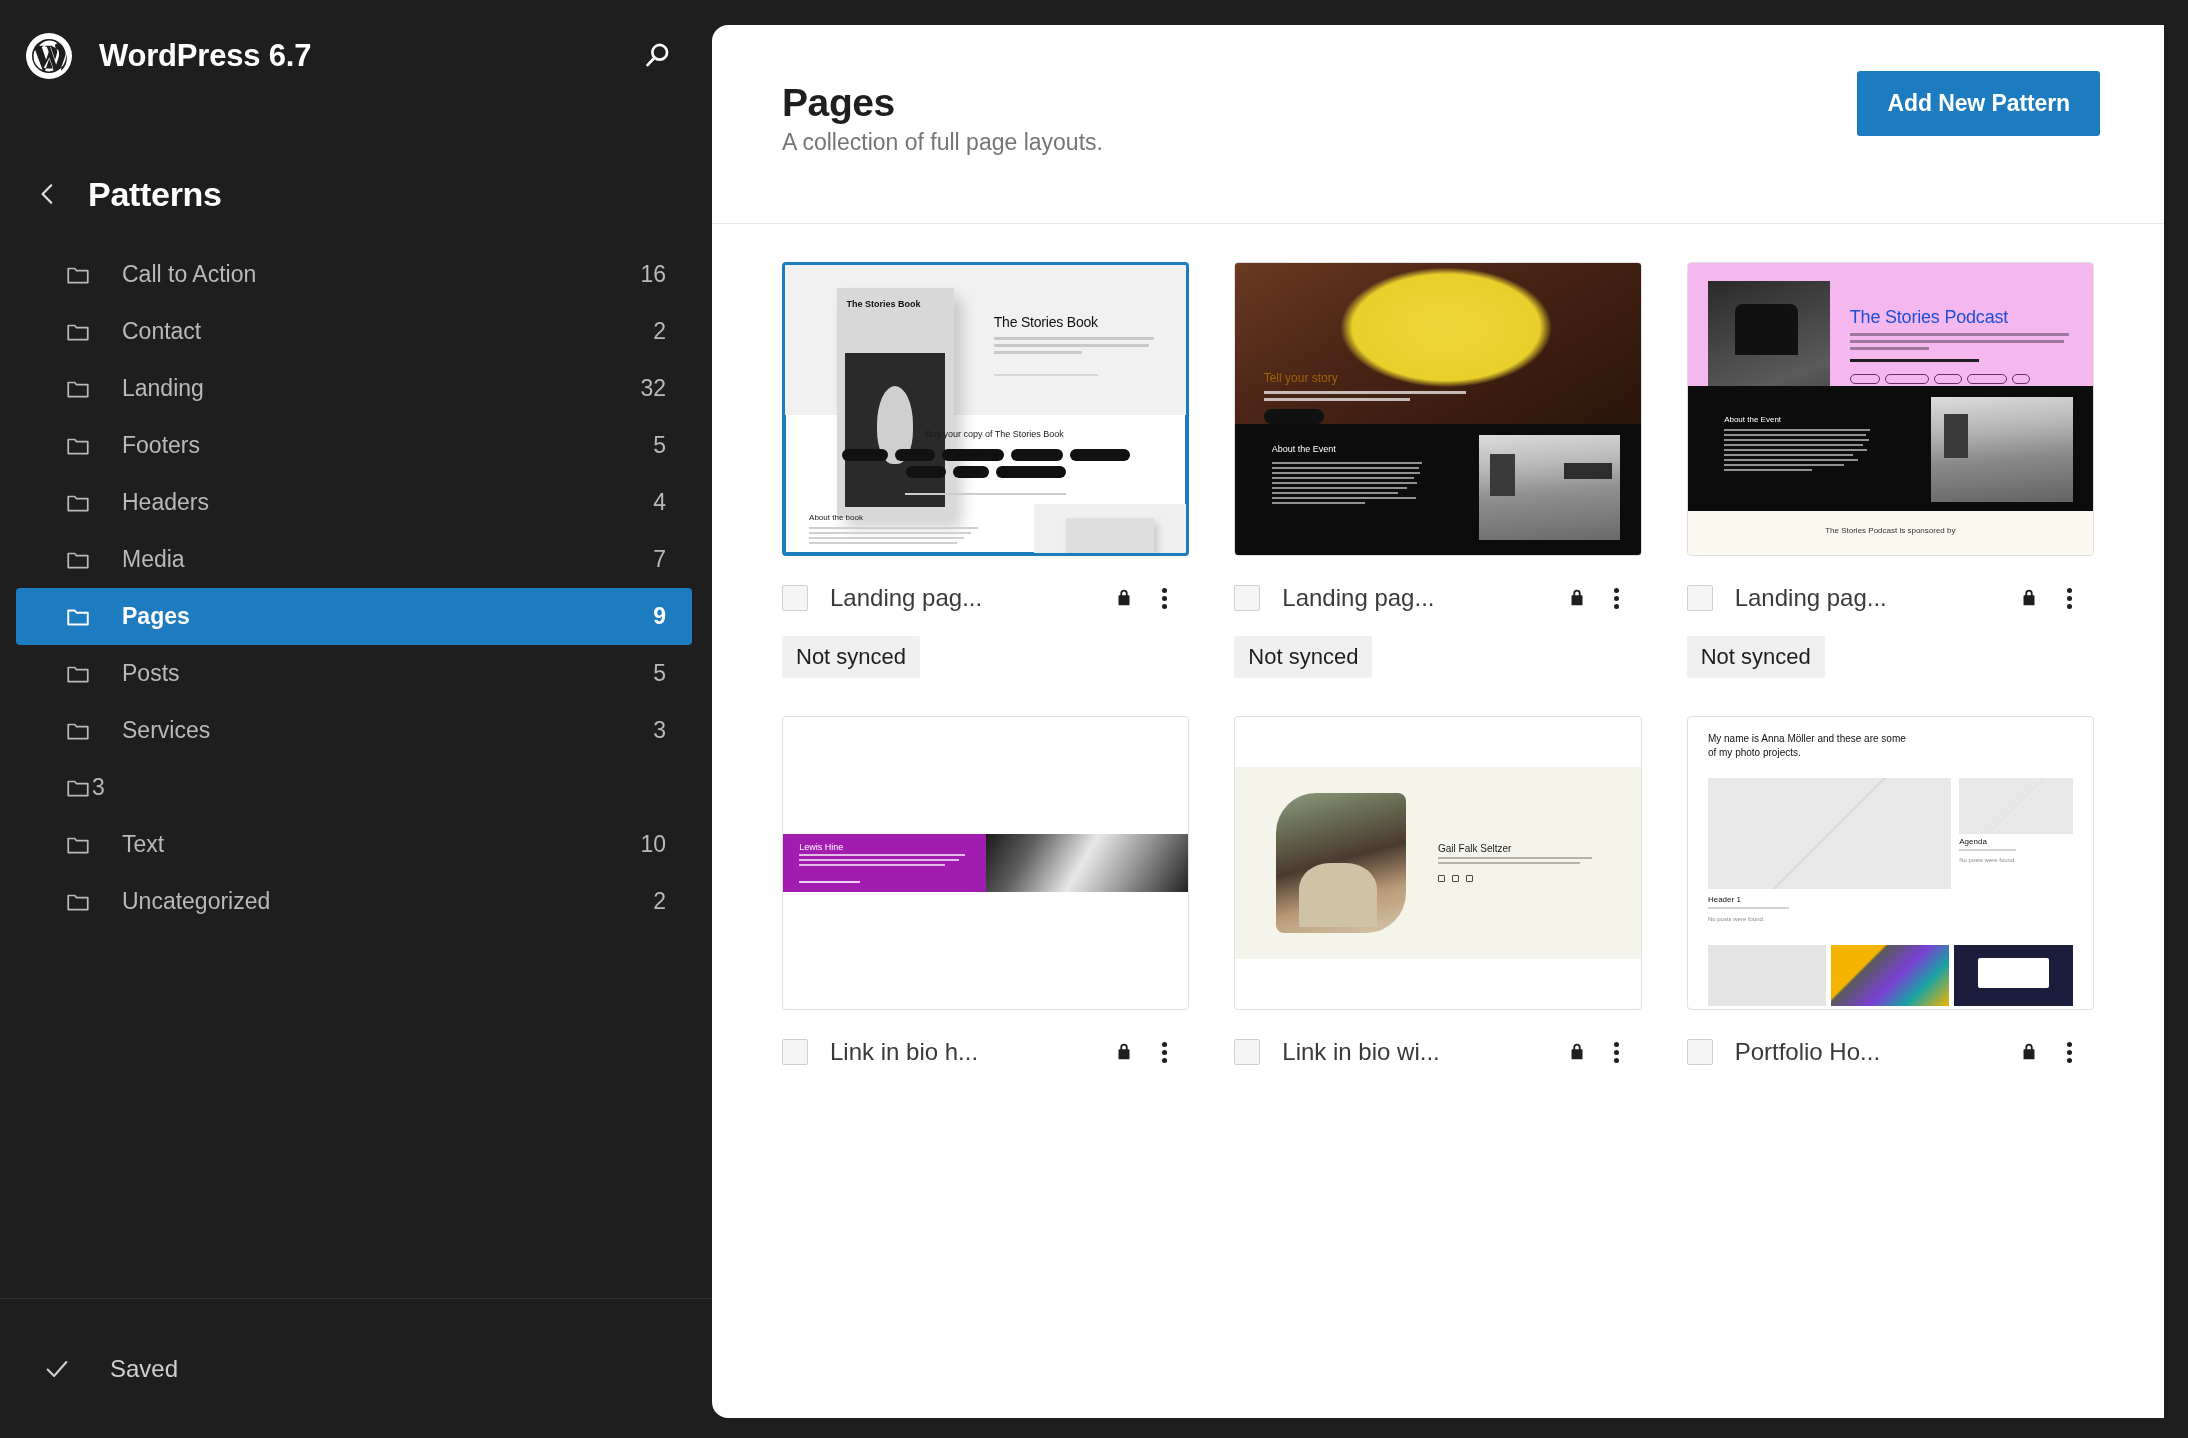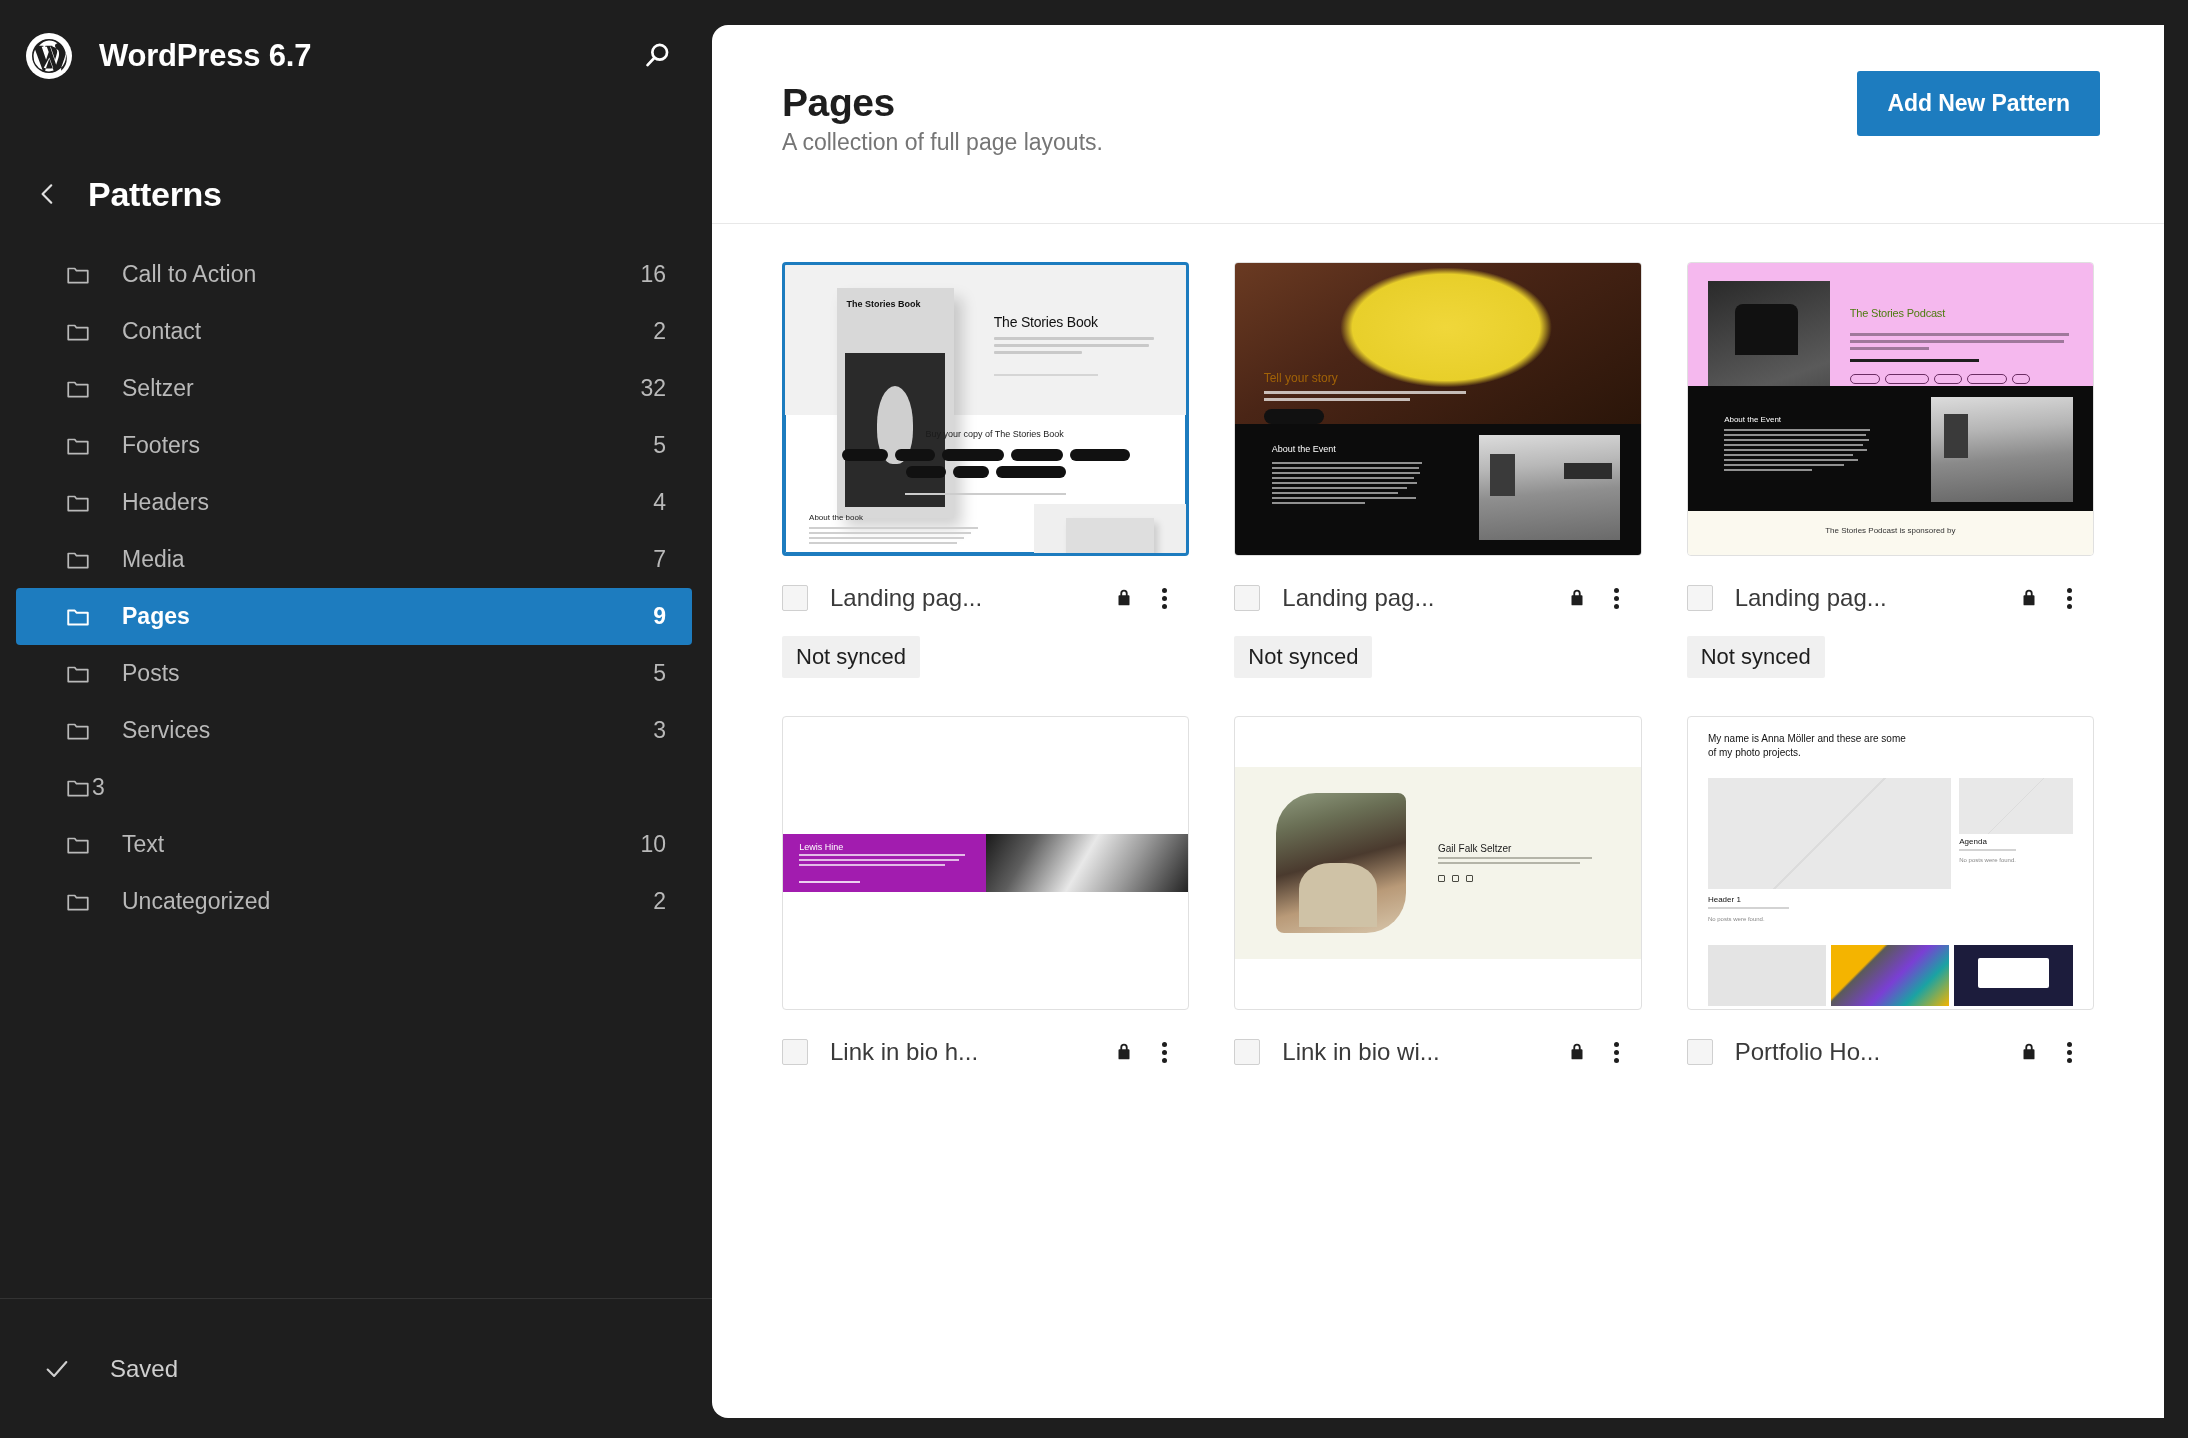--- a/index.html
+++ b/index.html
@@ -239,21 +239,21 @@
   .t2-b-lines .l { height:2px; background:rgba(255,255,255,0.55); margin-bottom:3px; }
   .t2-photo { position:absolute; right:5%; top:59%; width:35%; height:36%;
     background: linear-gradient(175deg,#dcdcdc 0%, #b8b8b8 30%, #8f8f8f 55%, #6a6a6a 100%); }
   .t2-photo:after { content:""; position:absolute; left:8%; top:18%; width:18%; height:40%; background:#3a3a3a; }
   .t2-photo:before { content:""; position:absolute; right:6%; top:26%; width:34%; height:16%; background:#2d2d2d; }
 
   .t3-top { position:absolute; left:0; top:0; width:100%; height:42%; background:#f5b8ee; }
   .t3-photo { position:absolute; left:5%; top:6%; width:30%; height:80%;
     background: linear-gradient(160deg,#2a2a2a 0%,#5a5a5a 45%,#111 100%); }
   .t3-photo:after{ content:""; position:absolute; left:22%; top:10%; width:52%; height:22%; background:#111; border-radius:8px 8px 0 0;}
-  .t3-title { position:absolute; left:40%; top:15%; font-size:11px; font-weight:500; color:#4d7c0f; letter-spacing:-0.2px; }
+  .t3-title { position:absolute; left:40%; top:15%; font-size:18px; font-weight:500; color:#1d4ed8; letter-spacing:-0.2px; }
   .t3-lines { position:absolute; left:40%; top:24%; width:54%; }
   .t3-lines .l { height:3px; background:rgba(0,0,0,0.35); margin-bottom:4px; }
   .t3-sub { position:absolute; left:40%; top:33%; width:32%; height:3px; background:#1e1e1e; }
   .t3-pills { position:absolute; left:40%; top:38%; display:flex; gap:5px; }
   .t3-pills span { height:10px; border:1px solid #6b2d63; border-radius:6px; }
   .t3-dark { position:absolute; left:0; top:42%; width:100%; height:43%; background:#0c0c0c; }
   .t3-d-title { position:absolute; left:9%; top:52%; font-size:8px; color:#fff; }
   .t3-d-lines { position:absolute; left:9%; top:57%; width:36%; }
   .t3-d-lines .l { height:2px; background:rgba(255,255,255,0.55); margin-bottom:3px; }
   .t3-photo2 { position:absolute; right:5%; top:46%; width:35%; height:36%;
@@ -349,21 +349,21 @@
         </span>
         <span class="cat-label">Contact</span>
         <span class="cat-count">2</span>
       </div>
       <div class="cat-item">
         <span class="folder">
           <svg width="26" height="26" viewBox="0 0 24 24" fill="none" stroke="currentColor" stroke-width="1.6" stroke-linejoin="round">
               <path d="M3 6h6l1.6 2H21v11H3z"></path>
             </svg>
         </span>
-        <span class="cat-label">Seltzer</span>
+        <span class="cat-label">Landing</span>
         <span class="cat-count">32</span>
       </div>
       <div class="cat-item">
         <span class="folder">
           <svg width="26" height="26" viewBox="0 0 24 24" fill="none" stroke="currentColor" stroke-width="1.6" stroke-linejoin="round">
               <path d="M3 6h6l1.6 2H21v11H3z"></path>
             </svg>
         </span>
         <span class="cat-label">Footers</span>
         <span class="cat-count">5</span>

